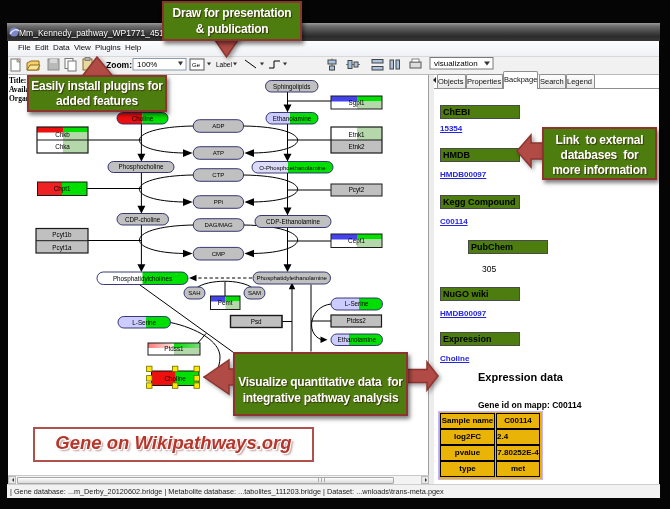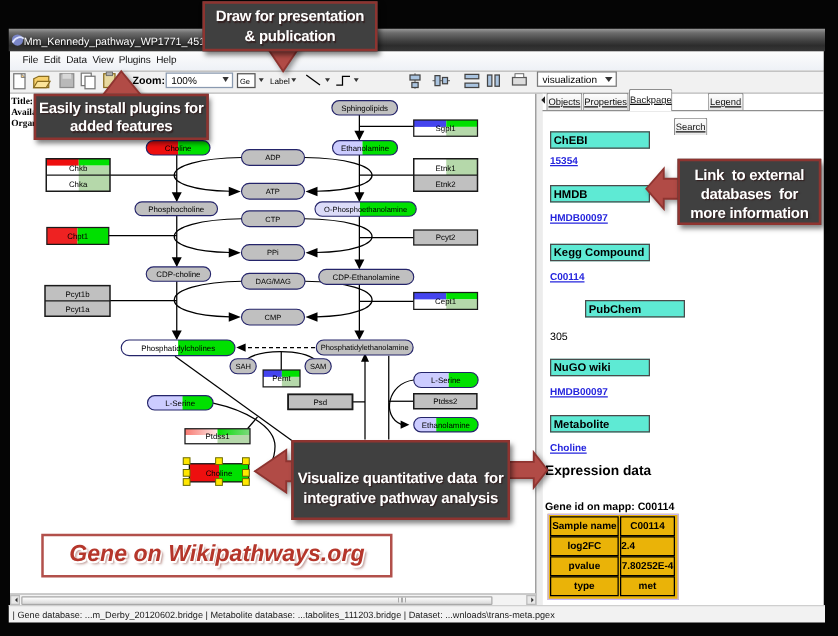--- a/index.html
+++ b/index.html
@@ -14,29 +14,29 @@
     border-bottom:1px solid #d8d8d8;font-size:8px;color:#111;letter-spacing:-0.1px;}
   #menubar span{position:absolute;top:2px;}
   #toolbar{left:8px;top:57px;width:651px;height:17px;background:#f1f1f1;border-bottom:1px solid #b9b9b9;}
   #canvas{left:8px;top:75px;width:420px;height:400px;background:#fff;border-right:1px solid #a0a0a0;}
   #splitter{left:429px;top:75px;width:5px;height:409px;background:#ececec;border-right:1px solid #cfcfcf;}
   #rpanel{left:434px;top:75px;width:225px;height:409px;background:#fff;}
   #hscroll{left:8px;top:475px;width:421px;height:9px;background:#f3f3f3;border-top:1px solid #c9c9c9;}
   #statusbar{left:7px;top:484px;width:653px;height:13px;background:#f2f2f2;border-top:1px solid #cfcfcf;
      font-size:7.3px;color:#1a1a1a;}
   .tab{position:absolute;top:74px;height:13px;background:linear-gradient(#fdfdfd,#e8e8e8);
-     border:1px solid #8e8e8e;border-bottom:none;font-size:7.5px;color:#111;text-align:center;
-     border-radius:2px 2px 0 0;line-height:13px;z-index:2;text-decoration:underline;}
+     border:1px solid #8e8e8e;border-bottom:none;font-size:7.5px;color:#111;text-align:left;
+     border-radius:2px 2px 0 0;line-height:13px;z-index:2;}
   .tabsel{top:71px;height:17px;background:#fff;line-height:16px;z-index:4;}
   .tabline{position:absolute;left:434px;top:88px;width:225px;height:1px;background:#8e8e8e;z-index:3;}
-  .hbox{position:absolute;width:76px;height:12px;white-space:nowrap;overflow:hidden;background:#5eead4;border:1px solid #4a4a4a;
+  .hbox{position:absolute;width:76px;height:12px;white-space:nowrap;overflow:hidden;background:#4d7c0f;border:1px solid #4a4a4a;
      font-size:9px;font-weight:bold;color:#000;padding-left:2px;line-height:12px;z-index:2;}
   .rlink{position:absolute;font-size:8px;font-weight:bold;color:#2424dd;text-decoration:underline;z-index:2;}
-  .rtxt{position:absolute;font-size:8px;font-weight:bold;color:#000;z-index:2;}
-  .co{position:absolute;background:#404040;border:2px solid #8e3430;color:#fff;
+  .rtxt{position:absolute;font-size:8px;font-weight:bold;color:#000;z-index:2;margin-left:42px;}
+  .co{position:absolute;background:#4d7c0f;border:2px solid #8e3430;color:#fff;
       font-weight:bold;font-size:12px;letter-spacing:-0.25px;text-align:center;z-index:20;white-space:nowrap;
       box-shadow:2px 3px 4px rgba(0,0,0,0.5);text-shadow:1px 1px 1px rgba(40,0,0,0.55);}
   #arrows{left:0;top:0;width:670px;height:509px;z-index:19;pointer-events:none;}
   #pathsvg{left:8px;top:75px;width:420px;height:400px;z-index:1;}
 </style>
 </head>
 <body>
 <div class="abs" id="titlebar">
     <svg width="12" height="12" style="position:absolute;left:1px;top:3px;">
       <circle cx="6" cy="6" r="4.5" fill="#7a86c8"></circle>
@@ -409,34 +409,34 @@
     <text x="9" y="101">Organis</text>
   </g>
 </g>
 </svg>
 <div class="abs" id="splitter"></div>
 <div class="abs" style="left:429.5px;top:77px;width:0;height:0;border:3px solid transparent;border-right-color:#222;z-index:5;"></div>
 <div class="abs" id="rpanel"></div>
 <div class="tab" style="left:437px;width:27px;">Objects</div>
 <div class="tab" style="left:466px;width:35px;">Properties</div>
 <div class="tab tabsel" style="left:503px;width:33px;">Backpage</div>
-<div class="tab" style="left:539px;width:25px;margin-top:20px;">Search</div>
+<div class="tab" style="left:539px;width:25px;">Search</div>
 <div class="tab" style="left:566px;width:27px;">Legend</div>
 <div class="tabline"></div>
 <div class="hbox" style="left:440px;top:105px;">ChEBI</div>
 <div class="rlink" style="left:440px;top:124px;">15354</div>
 <div class="hbox" style="left:440px;top:148px;">HMDB</div>
 <div class="rlink" style="left:440px;top:170px;">HMDB00097</div>
 <div class="hbox" style="left:440px;top:195px;">Kegg Compound</div>
 <div class="rlink" style="left:440px;top:217px;">C00114</div>
 <div class="hbox" style="left:440px;top:240px;margin-left:28px;">PubChem</div>
 <div class="rtxt" style="left:440px;top:264px;font-weight:normal;font-size:8.5px;">305</div>
 <div class="hbox" style="left:440px;top:287px;">NuGO wiki</div>
 <div class="rlink" style="left:440px;top:309px;">HMDB00097</div>
-<div class="hbox" style="left:440px;top:332px;">Metabolite</div>
+<div class="hbox" style="left:440px;top:332px;">Expression</div>
 <div class="rlink" style="left:440px;top:354px;">Choline</div>
 <div class="rtxt" style="left:436px;top:371px;font-size:11px;">Expression data</div>
 <div class="rtxt" style="left:436px;top:400px;font-size:8.5px;">Gene id on mapp: C00114</div>
 <div class="abs" style="left:438px;top:411px;width:103px;height:67px;border:1px solid #c4b5fd;background:#eab308;z-index:2;">
   <div style="position:absolute;left:1px;top:1px;width:99px;height:63px;">
     <div style="position:absolute;left:0;top:0;width:53px;height:14px;border:1px solid #000;font-size:8px;font-weight:bold;text-align:center;line-height:14px;">Sample name</div>
     <div style="position:absolute;left:56px;top:0;width:42px;height:14px;border:1px solid #000;font-size:8px;font-weight:bold;text-align:center;line-height:14px;">C00114</div>
     <div style="position:absolute;left:0;top:16px;width:53px;height:14px;border:1px solid #000;font-size:8px;font-weight:bold;text-align:center;line-height:14px;">log2FC</div>
     <div style="position:absolute;left:56px;top:16px;width:42px;height:14px;border:1px solid #000;font-size:8px;font-weight:bold;text-align:left;line-height:14px;">2.4</div>
     <div style="position:absolute;left:0;top:32px;width:53px;height:14px;border:1px solid #000;font-size:8px;font-weight:bold;text-align:center;line-height:14px;">pvalue</div>

